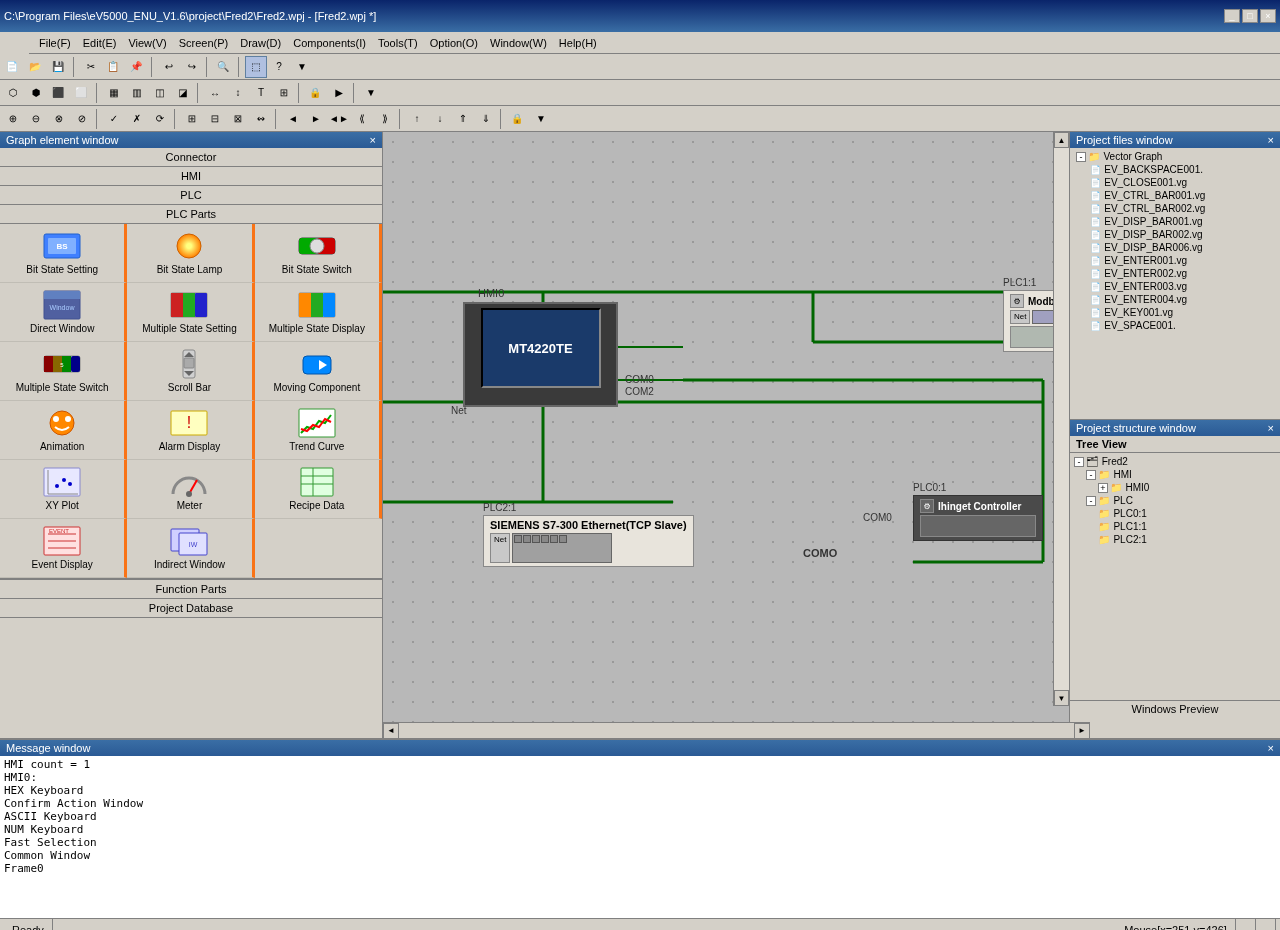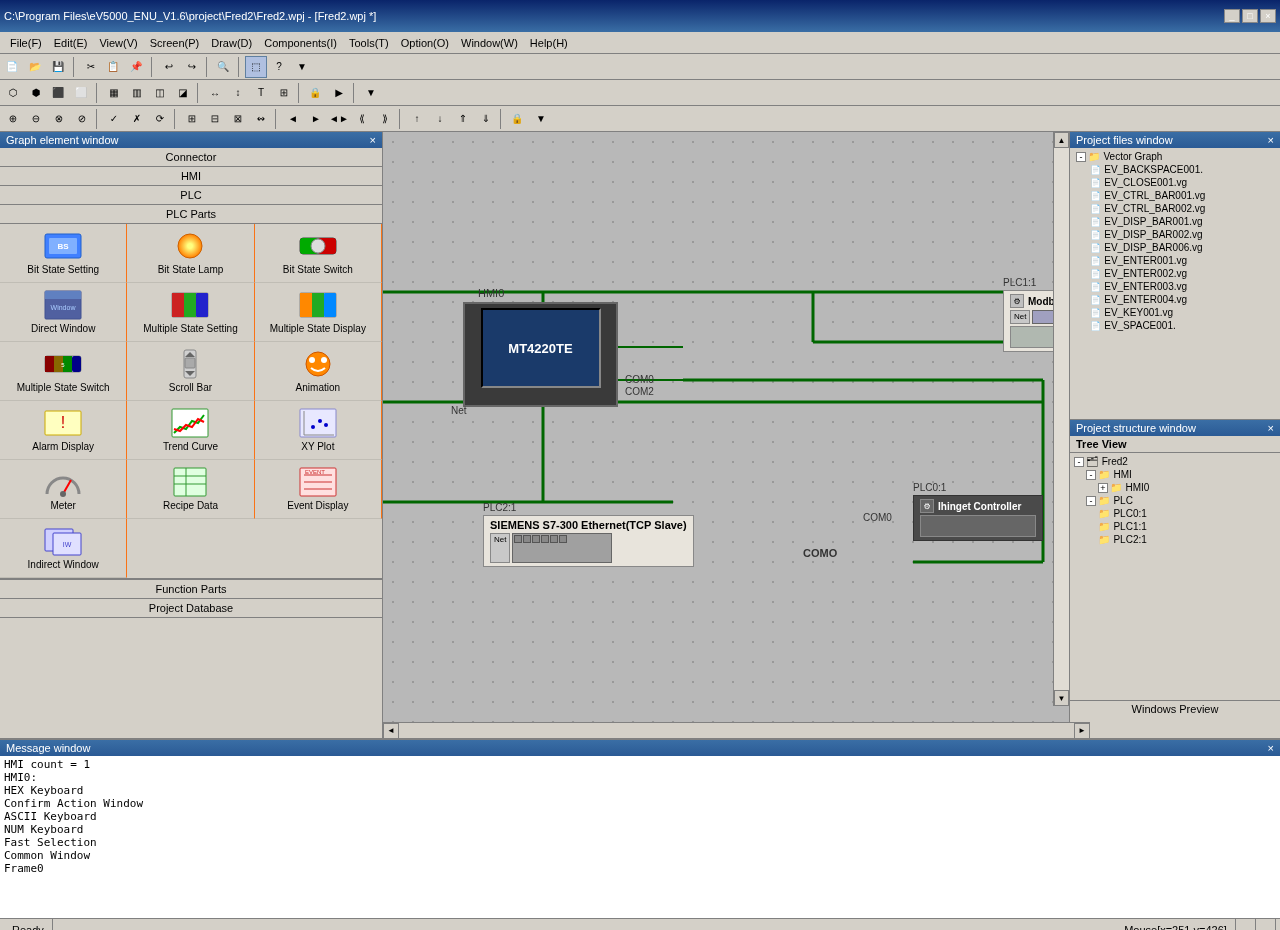--- a/index.html
+++ b/index.html
@@ -25,20 +25,21 @@
     }
 
     
     #menu-bar {
       background: #d4d0c8;
       height: 22px;
       display: flex;
       align-items: center;
       border-bottom: 1px solid #808080;
       padding: 0 4px;
+      margin-left: 29px;
     }
     .menu-item {
       padding: 2px 6px;
       font-size: 11px;
       cursor: pointer;
       white-space: nowrap;
     }
 
     
     .toolbar {
@@ -107,21 +108,21 @@
       display: grid;
       grid-template-columns: repeat(3, 1fr);
       border-bottom: 1px solid #808080;
     }
     .grid-item {
       display: flex;
       flex-direction: column;
       align-items: center;
       padding: 6px 4px;
       cursor: pointer;
-      border-right: 1px solid #f97316;
+      border-right: 3px solid #f97316;
       border-bottom: 1px solid #c0bdb5;
     }
     .grid-item-icon {
       width: 40px; height: 32px;
       display: flex; align-items: center; justify-content: center;
       margin-bottom: 2px;
     }
     .grid-item-label {
       font-size: 10px;
       text-align: center;
@@ -480,20 +481,29 @@
         <div class="grid-item">
           <div class="grid-item-icon">
             <svg width="40" height="32">
               <rect x="14" y="2" width="12" height="28" rx="2" fill="#d0d0d0" stroke="#888"></rect>
               <rect x="15" y="10" width="10" height="10" rx="1" fill="#aaa" stroke="#888"></rect>
               <polygon points="20,4 15,9 25,9" fill="#666"></polygon>
               <polygon points="20,28 15,23 25,23" fill="#666"></polygon>
             </svg>
           </div>
           <div class="grid-item-label">Scroll Bar</div>
+        </div>
+        <div class="grid-item">
+          <div class="grid-item-icon">
+            <svg width="40" height="32">
+              <rect x="6" y="8" width="28" height="18" rx="4" fill="#0088ff" stroke="#0055aa"></rect>
+              <polygon points="30,17 22,12 22,22" fill="white"></polygon>
+            </svg>
+          </div>
+          <div class="grid-item-label">Moving Component</div>
         </div>
 
         <div class="grid-item">
           <div class="grid-item-icon">
             <svg width="40" height="32">
               <circle cx="20" cy="16" r="12" fill="#ff8800" stroke="#cc5500"></circle>
               <circle cx="14" cy="12" r="3" fill="white"></circle>
               <circle cx="26" cy="12" r="3" fill="white"></circle>
               <path d="M13,20 Q20,26 27,20" stroke="white" stroke-width="2" fill="none"></path>
             </svg>

